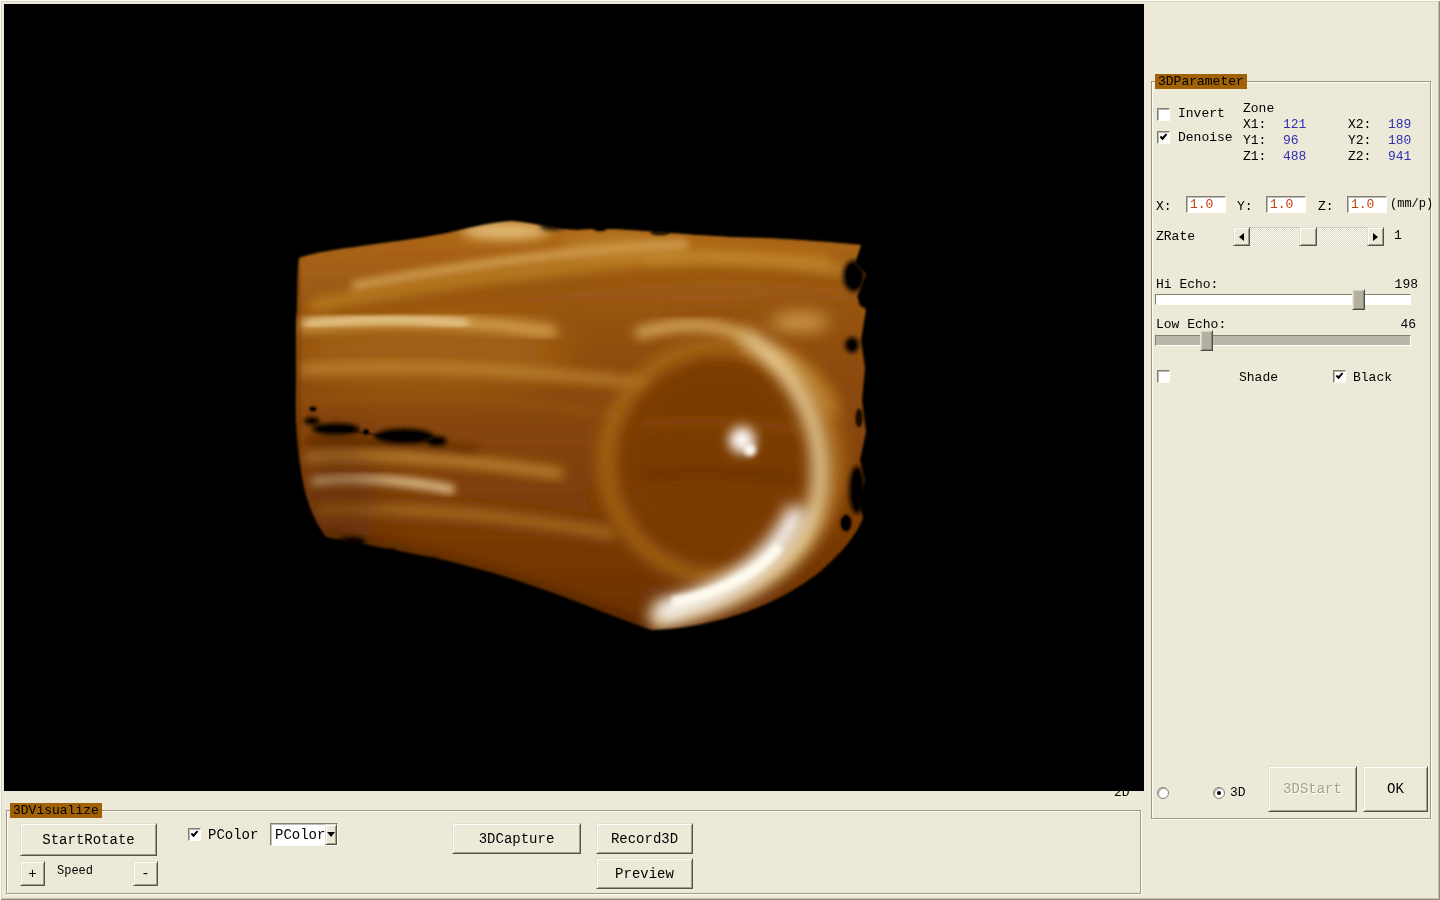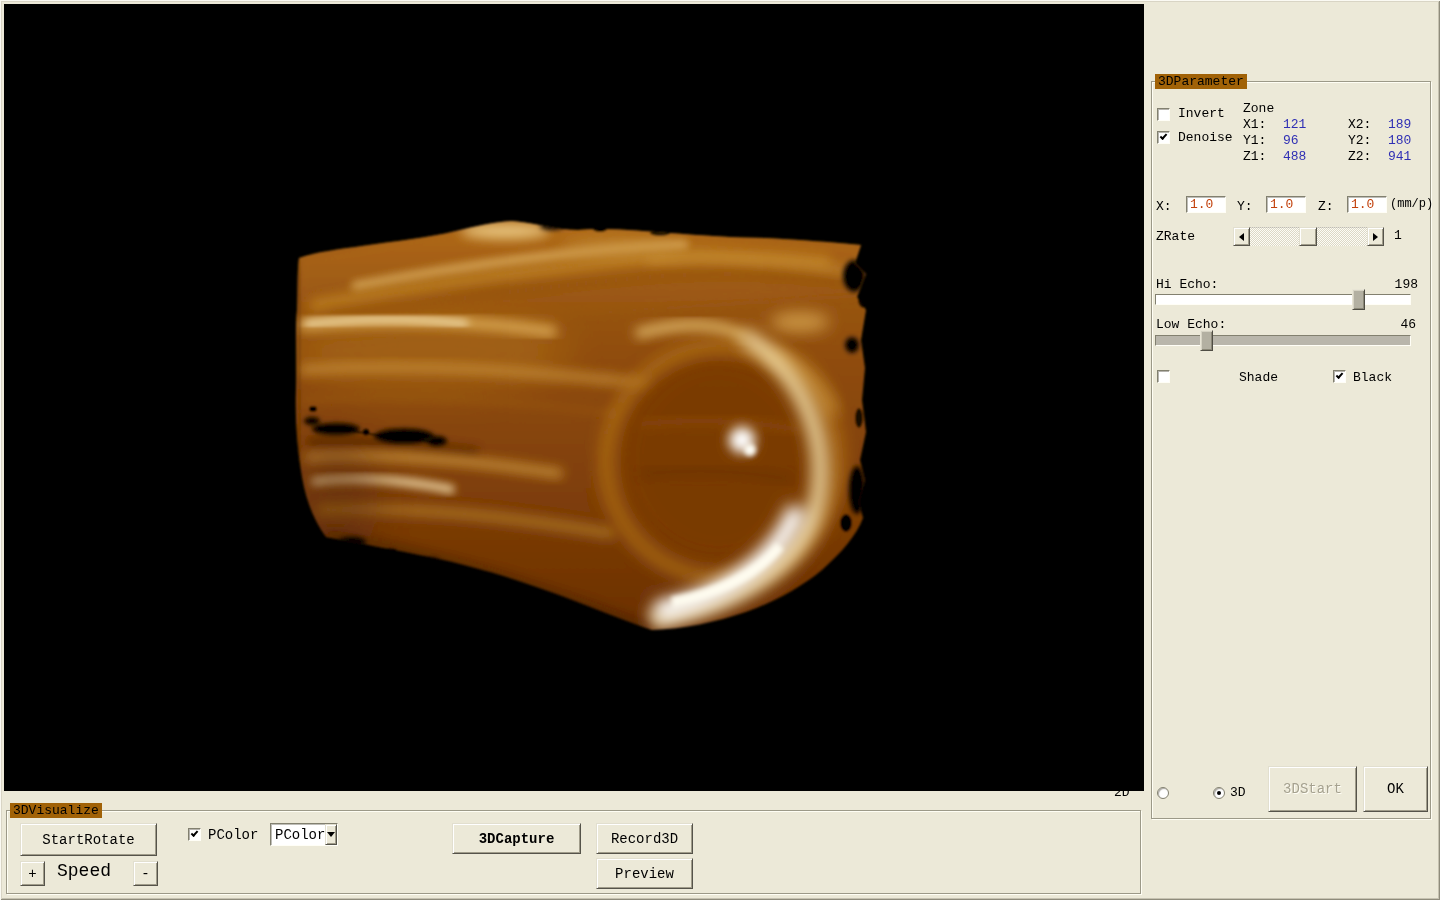--- a/index.html
+++ b/index.html
@@ -259,21 +259,21 @@
     </div>
   <div class="lbl" style="left:208px; top:828px; font-size:14px;">PColor</div>
 
   <div class="combo" style="left:270px; top:823px; width:68px; height:23px;">
     <span class="combo-text">PColor</span>
     <span class="combo-btn">
         <span class="arrow-down"></span>
       </span>
   </div>
 
-  <div class="btn" style="left:452px; top:823px; width:129px; height:31px;font-weight:bold;">3DCapture</div>
+  <div class="btn" style="left:452px; top:823px; width:129px; height:31px;">3DCapture</div>
   <div class="btn" style="left:596px; top:823px; width:97px; height:31px;">Record3D</div>
   <div class="btn" style="left:596px; top:858px; width:97px; height:31px;">Preview</div>
 
   <div class="btn" style="left:20px; top:861px; width:25px; height:25px;">+</div>
-  <div class="lbl" style="left:57px; top:864px; font-size:18px;">Speed</div>
+  <div class="lbl" style="left:57px; top:864px; font-size:12px;">Speed</div>
   <div class="btn" style="left:133px; top:861px; width:25px; height:25px;">-</div>
 
 </div>
 
 </body></html>

